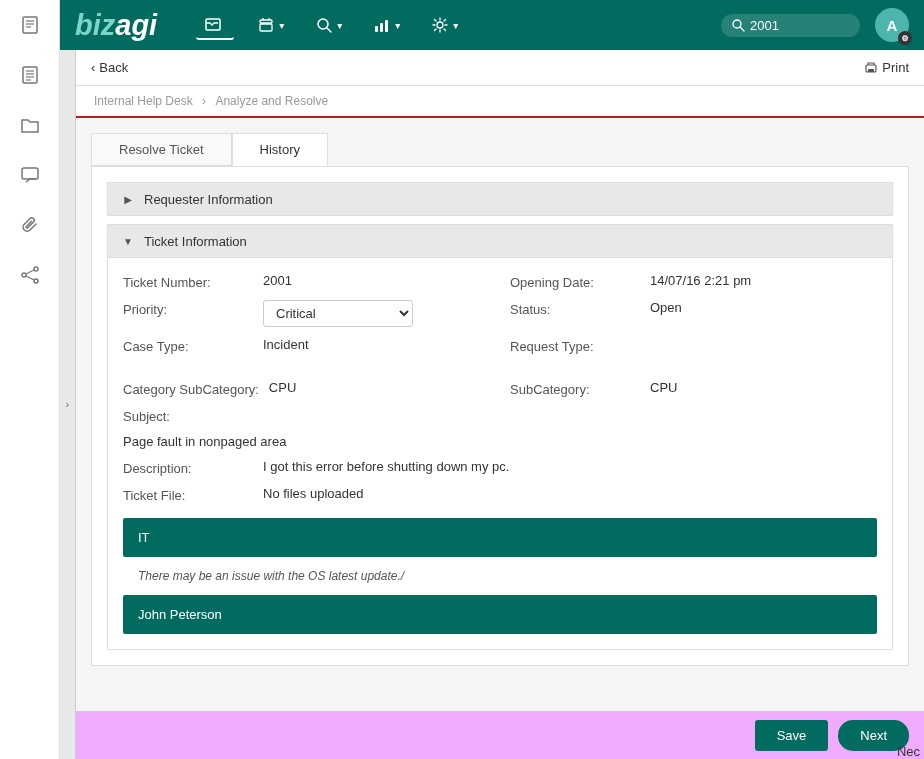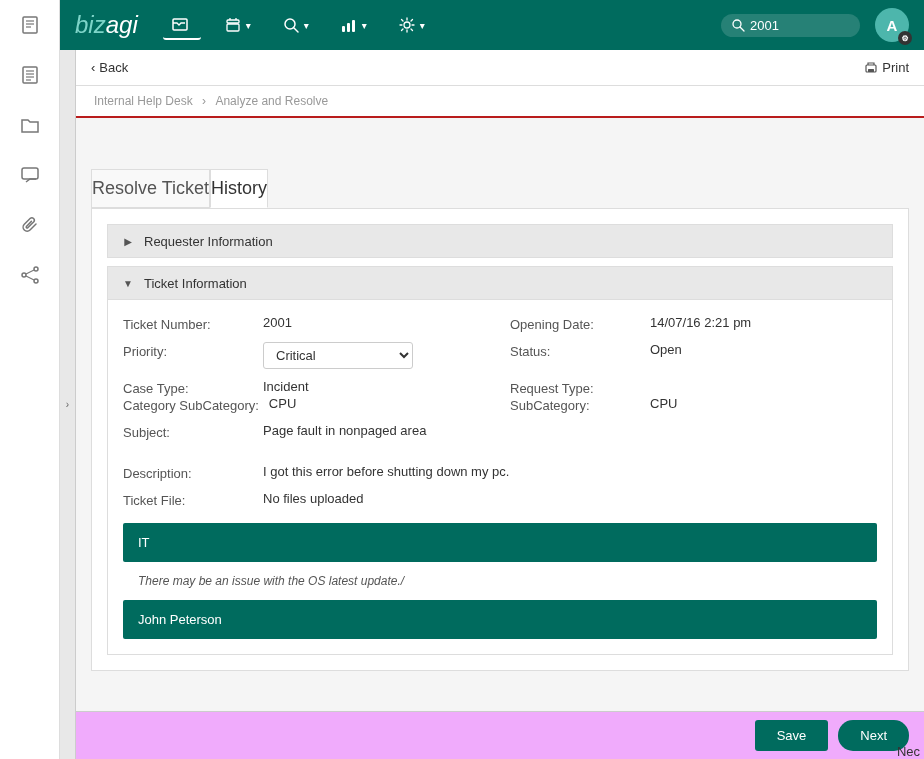--- a/index.html
+++ b/index.html
@@ -41,24 +41,24 @@
       background: #006b5e;
       height: 50px;
       display: flex;
       align-items: center;
       padding: 0 15px;
       gap: 15px;
       flex-shrink: 0;
     }
     .logo {
       color: #fff;
-      font-size: 24px;
-      font-weight: normal;
+      font-size: 29px;
+      font-weight: bold;
       font-style: italic;
-      margin-right: 10px;
+      margin-right: 24px;
     }
     .logo span { color: #7dd4c8; }
     .nav-icon-btn {
       background: none;
       border: none;
       color: #fff;
       cursor: pointer;
       font-size: 14px;
       display: flex;
       align-items: center;
@@ -191,27 +191,26 @@
       flex: 1;
     }
 
     
     .tabs {
       display: flex;
       gap: 0;
       margin-bottom: 0;
     }
     .tab {
-      padding: 8px 0;
+      padding: 8px 27px;
       border: 1px solid #ddd;
       background: #f9f9f9;
       cursor: pointer;
-      font-size: 18px;
+      font-size: 13px;
       color: #555;
-      margin-top: 36px;
     }
     .tab.active {
       background: #fff;
       border-bottom: 1px solid #fff;
       color: #333;
       font-weight: normal;
     }
     .tab-content {
       background: #fff;
       border: 1px solid #ddd;
@@ -529,21 +528,21 @@
                   <option>Medium</option>
                   <option>High</option>
                 </select>
               </div>
               <div class="field-row">
                 <span class="field-label">Status:</span>
                 <span class="field-value">Open</span>
               </div>
             </div>
 
-            <div style="display:grid; grid-template-columns:1fr 1fr; gap:17px 20px; margin-bottom:0;">
+            <div style="display:grid; grid-template-columns:1fr 1fr; gap:17px 20px; margin-bottom:26px;">
               <div class="field-row">
                 <span class="field-label">Case Type:</span>
                 <span class="field-value">Incident</span>
               </div>
               <div class="field-row">
                 <span class="field-label">Request Type:</span>
                 <span class="field-value"></span>
               </div>
             </div>
 
@@ -551,21 +550,21 @@
               <div class="field-row">
                 <span class="field-label">Category  SubCategory:</span>
                 <span class="field-value">CPU</span>
               </div>
               <div class="field-row">
                 <span class="field-label">SubCategory:</span>
                 <span class="field-value">CPU</span>
               </div>
             </div>
 
-            <div class="field-row" style="margin-bottom:24px;">
+            <div class="field-row" style="margin-bottom:10px;flex-direction:column;">
               <span class="field-label">Subject:</span>
               <span class="field-value">Page fault in nonpaged area</span>
             </div>
 
             <div class="field-row" style="margin-bottom:10px;">
               <span class="field-label">Description:</span>
               <span class="field-value">I got this error before shutting down my pc.</span>
             </div>
 
             <div class="field-row" style="margin-bottom:15px;">

